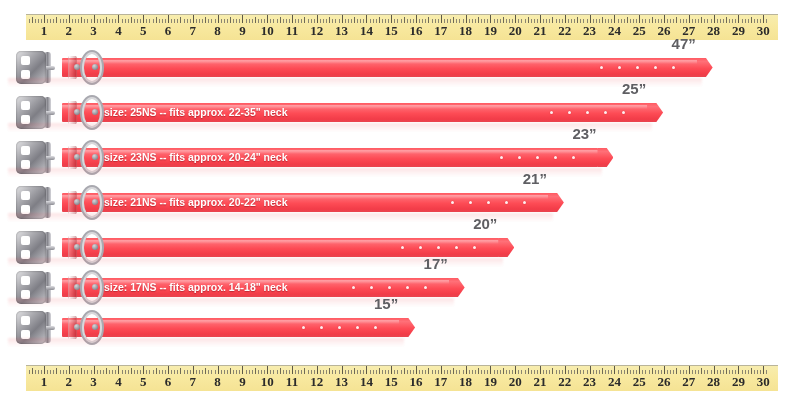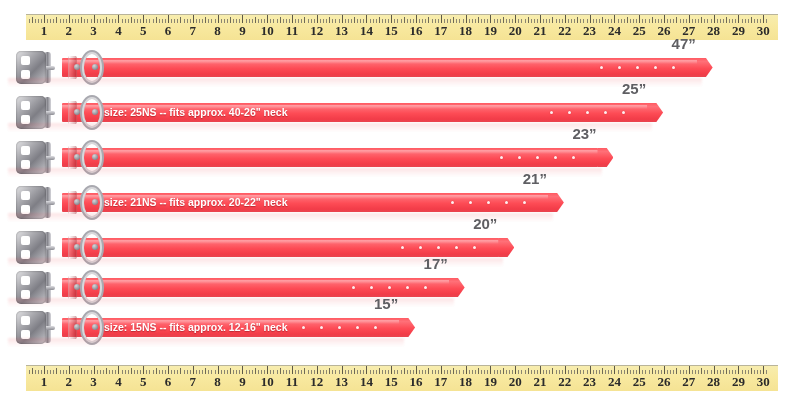--- a/index.html
+++ b/index.html
@@ -576,21 +576,21 @@
         <div class="rivet" style="left: 84px;"></div>
         <div class="dring">
           <div class="dring-outer"></div>
           <div class="dring-inner-shade"></div>
         </div>
         <div class="punch" style="left: 614.08px;"></div>
         <div class="punch" style="left: 596.08px;"></div>
         <div class="punch" style="left: 578.08px;"></div>
         <div class="punch" style="left: 560.08px;"></div>
         <div class="punch" style="left: 542.08px;"></div>
-        <div class="label-text">size: 25NS -- fits approx. 40-26" neck</div>
+        <div class="label-text">size: 25NS -- fits approx. 22-35" neck</div>
       </div>
       <div class="collar" style="top: 137px; width: 604.48px;">
         <div class="strap" style="width: 536.48px;">
           <div class="strap-gloss"></div>
         </div>
         <div class="strap-tip" style="left: 589.48px;"></div>
         <div class="buckle">
           <div class="buckle-roller"></div>
           <div class="buckle-tongue"></div>
           <div class="buckle-frame">
@@ -603,20 +603,21 @@
         <div class="rivet" style="left: 84px;"></div>
         <div class="dring">
           <div class="dring-outer"></div>
           <div class="dring-inner-shade"></div>
         </div>
         <div class="punch" style="left: 564.48px;"></div>
         <div class="punch" style="left: 546.48px;"></div>
         <div class="punch" style="left: 528.48px;"></div>
         <div class="punch" style="left: 510.48px;"></div>
         <div class="punch" style="left: 492.48px;"></div>
+        <div class="label-text">size: 23NS -- fits approx. 20-24" neck</div>
       </div>
       <div class="collar" style="top: 182px; width: 554.88px;">
         <div class="strap" style="width: 486.88px;">
           <div class="strap-gloss"></div>
         </div>
         <div class="strap-tip" style="left: 539.88px;"></div>
         <div class="buckle">
           <div class="buckle-roller"></div>
           <div class="buckle-tongue"></div>
           <div class="buckle-frame">
@@ -682,20 +683,21 @@
         <div class="rivet" style="left: 84px;"></div>
         <div class="dring">
           <div class="dring-outer"></div>
           <div class="dring-inner-shade"></div>
         </div>
         <div class="punch" style="left: 415.68px;"></div>
         <div class="punch" style="left: 397.68px;"></div>
         <div class="punch" style="left: 379.68px;"></div>
         <div class="punch" style="left: 361.68px;"></div>
         <div class="punch" style="left: 343.68px;"></div>
+        <div class="label-text">size: 17NS -- fits approx. 14-18" neck</div>
       </div>
       <div class="collar" style="top: 307px; width: 406.08px;">
         <div class="strap" style="width: 338.08px;">
           <div class="strap-gloss"></div>
         </div>
         <div class="strap-tip" style="left: 391.08px;"></div>
         <div class="buckle">
           <div class="buckle-roller"></div>
           <div class="buckle-tongue"></div>
           <div class="buckle-frame">
@@ -708,21 +710,20 @@
         <div class="rivet" style="left: 84px;"></div>
         <div class="dring">
           <div class="dring-outer"></div>
           <div class="dring-inner-shade"></div>
         </div>
         <div class="punch" style="left: 366.08px;"></div>
         <div class="punch" style="left: 348.08px;"></div>
         <div class="punch" style="left: 330.08px;"></div>
         <div class="punch" style="left: 312.08px;"></div>
         <div class="punch" style="left: 294.08px;"></div>
-        <div class="label-text">size: 15NS -- fits approx. 12-16" neck</div>
       </div>
     </div>
 
 
   <div class="ruler ruler-bottom">
     <div class="ruler-edge"></div>
     <div class="ruler-ticks">
         <div class="tick minor" style="left: 2.5px;"></div>
         <div class="tick mid" style="left: 5.6px;"></div>
         <div class="tick minor" style="left: 8.7px;"></div>

